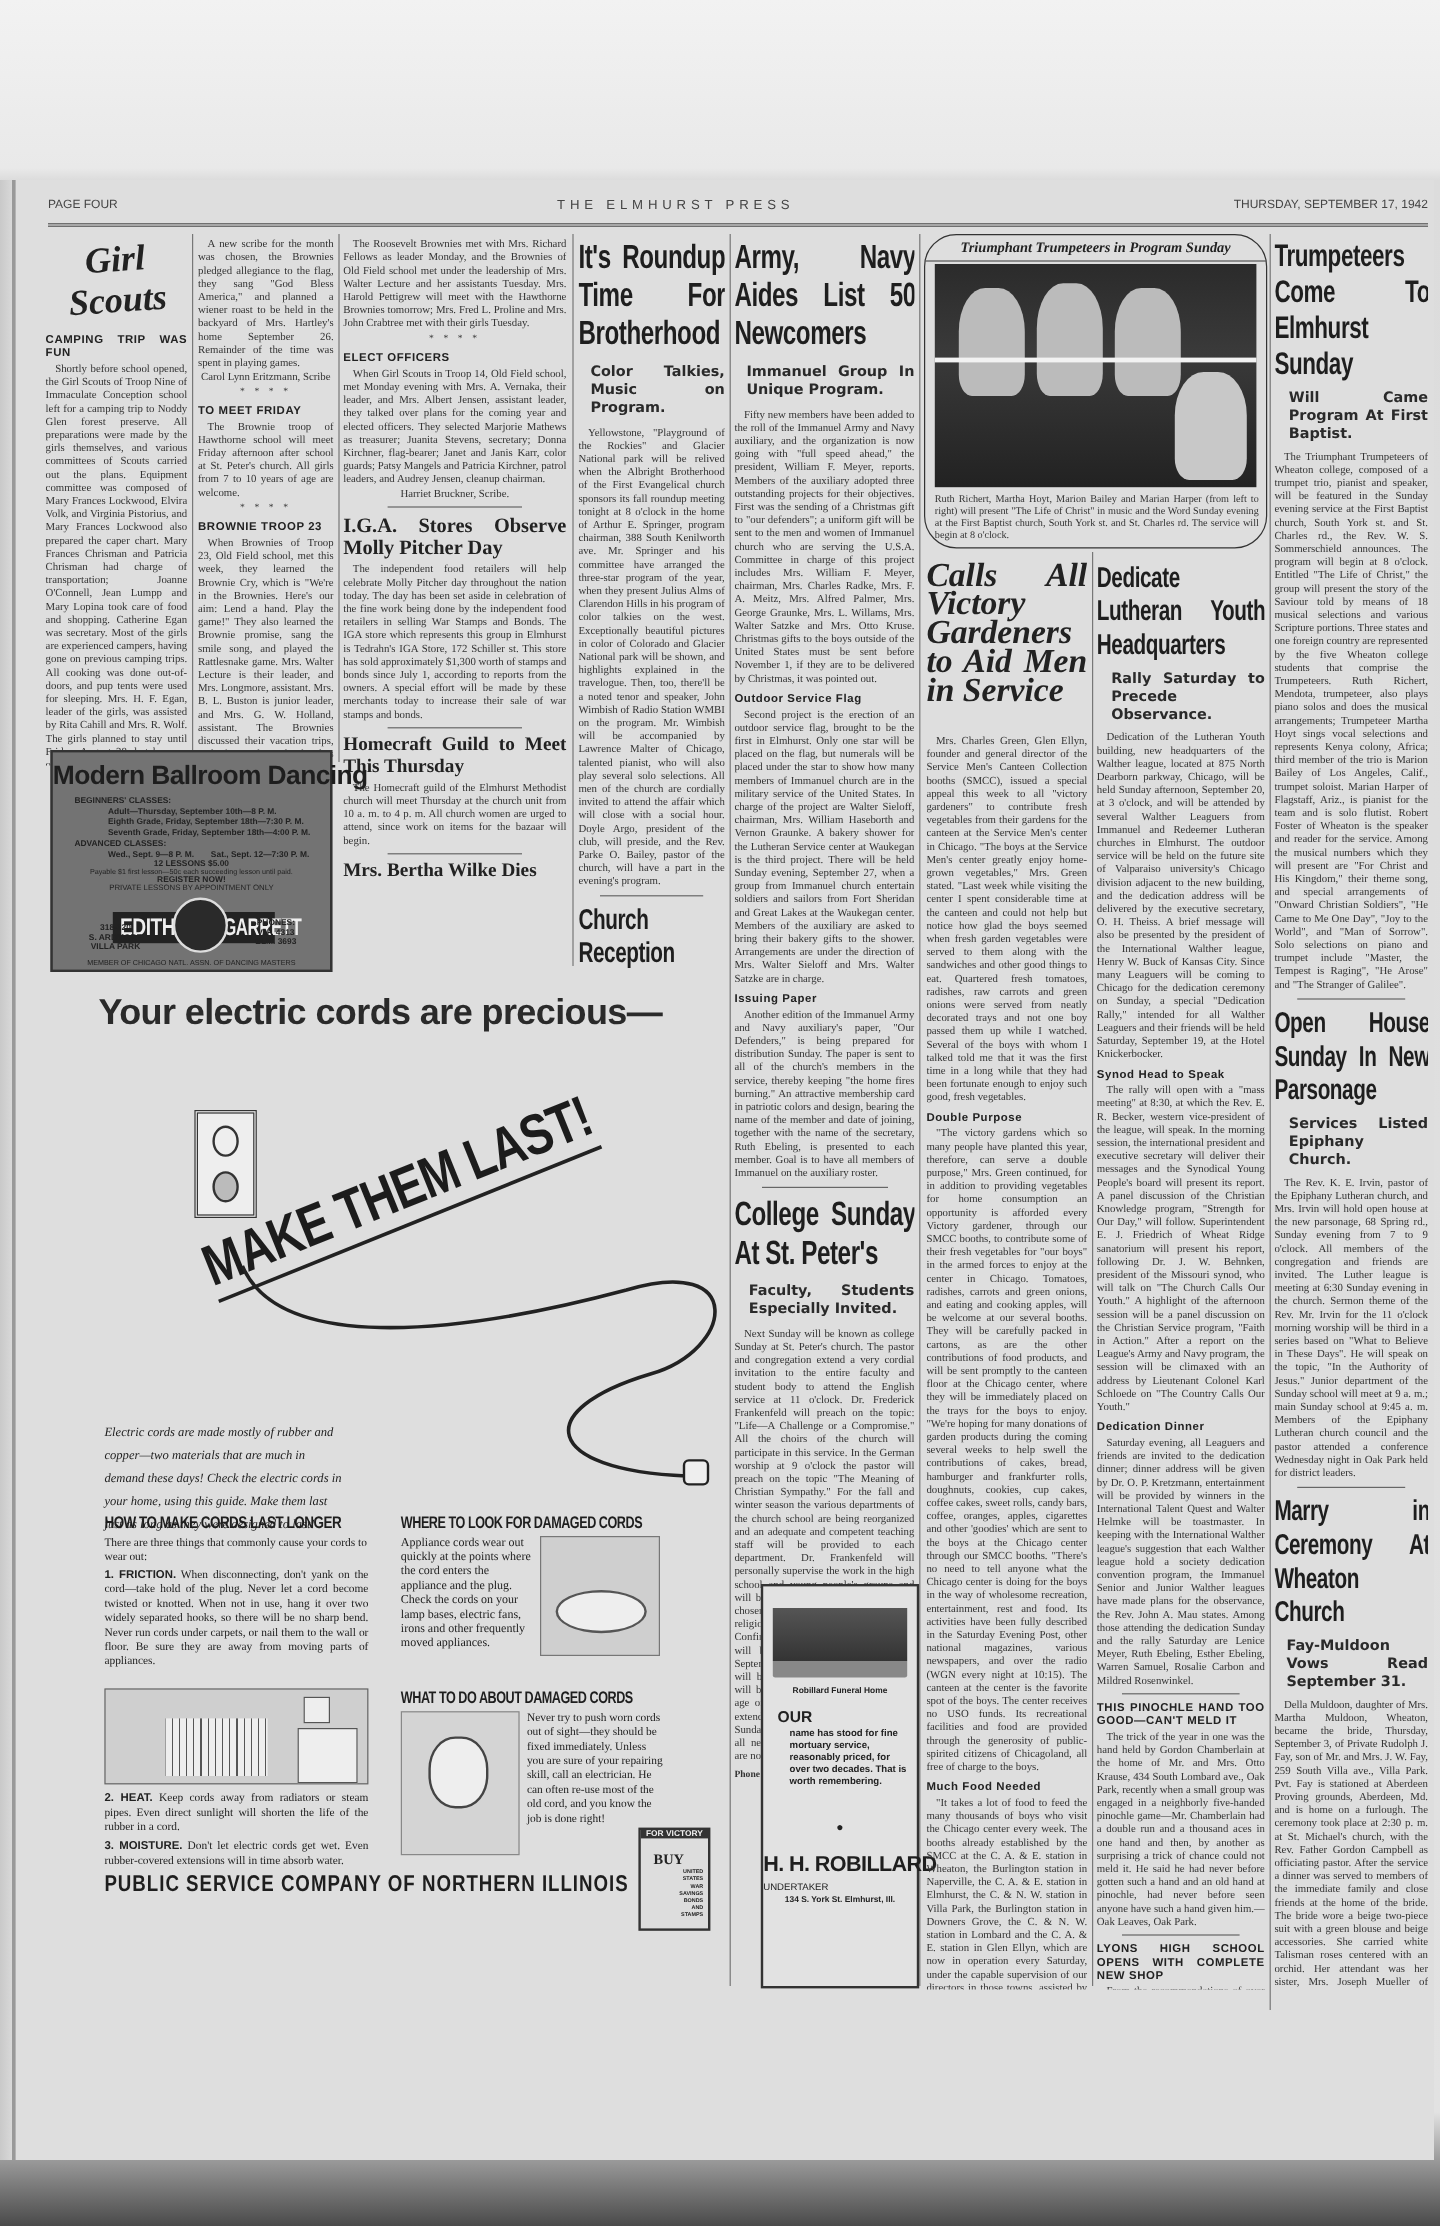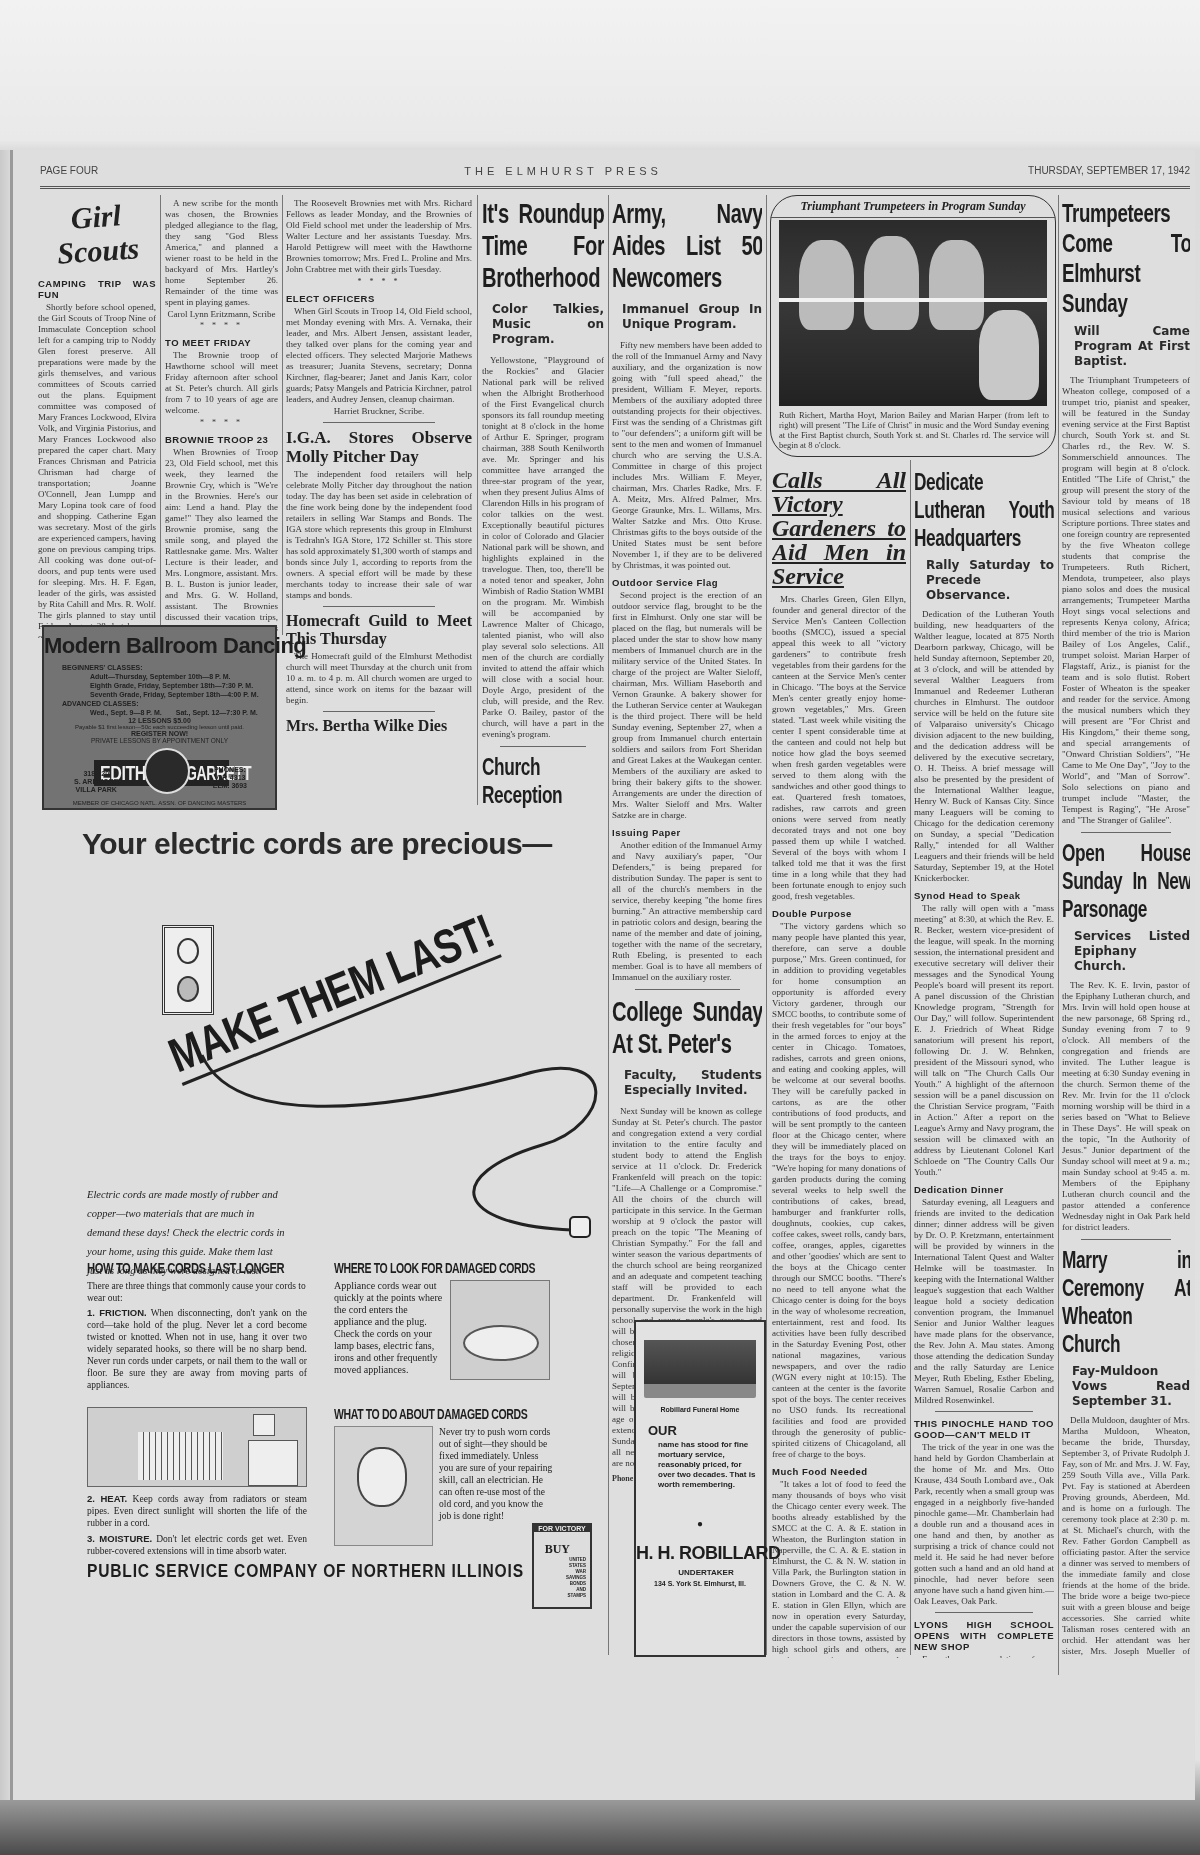--- a/index.html
+++ b/index.html
@@ -120,38 +120,38 @@
   <div style="font-weight:bold;font-size:8px;margin:4px 0;">Phone news to Elmhurst 800.</div>
 </div>
 
 <div class="box" style="left:634px;top:1320px;width:132px;height:337px;background:#e2e2e2;">
   <div style="margin:8px;height:68px;background:linear-gradient(180deg,#e2e2e2 0,#e2e2e2 15%,#555 15%,#333 80%,#888 80%);border-radius:2px;"></div>
   <div class="ad-text" style="font-size:7px;font-weight:bold;text-align:center;">Robillard Funeral Home</div>
   <div class="ad-text" style="font-size:13px;font-weight:bold;margin:10px 0 0 12px;">OUR</div>
   <div class="ad-text" style="font-size:8px;font-weight:bold;line-height:10px;margin:2px 8px 0 22px;">name has stood for fine mortuary service, reasonably priced, for over two decades. That is worth remembering.</div>
   <div style="text-align:center;margin-top:28px;font-size:10px;">●</div>
   <div class="hl-cond" style="font-size:18px;text-align:center;transform:none;margin-top:14px;">H. H. ROBILLARD</div>
-  <div class="ad-text" style="font-size:8px;font-weight:bold;text-align:center;margin-top:4px;padding-left:12px;">UNDERTAKER</div>
+  <div class="ad-text" style="font-size:8px;font-weight:normal;margin-top:4px;">UNDERTAKER</div>
   <div class="ad-text" style="font-size:7px;font-weight:bold;text-align:center;margin-top:3px;">134 S. York St. Elmhurst, Ill.</div>
 </div>
 
 <div class="box" style="left:770px;top:195px;width:286px;height:262px;border-width:1px;border-radius:27px;">
   <div class="hl-italic" style="font-size:12px;text-align:center;padding:3px;border-bottom:1px solid #555;">Triumphant Trumpeteers in Program Sunday</div>
   <div class="photo" style="left:8px;top:24px;width:268px;height:186px;">
     <div class="fig" style="left:20px;top:20px;width:55px;height:90px;"></div>
     <div class="fig" style="left:85px;top:16px;width:55px;height:94px;"></div>
     <div class="fig" style="left:150px;top:20px;width:55px;height:90px;"></div>
     <div class="fig" style="left:200px;top:90px;width:60px;height:90px;background:#c8c8c8;"></div>
     <div style="position:absolute;left:0;top:78px;width:100%;height:4px;background:#f2f2f2;"></div>
   </div>
   <div class="col" style="left:8px;top:214px;width:270px;height:46px;font-size:8.5px;line-height:10px;">Ruth Richert, Martha Hoyt, Marion Bailey and Marian Harper (from left to right) will present "The Life of Christ" in music and the Word Sunday evening at the First Baptist church, South York st. and St. Charles rd. The service will begin at 8 o'clock.</div>
 </div>
 
 <div class="col" style="left:772px;top:468px;width:134px;height:1190px;">
-  <div class="hl-italic" style="font-size:24px;line-height:24px;margin-bottom:6px;text-decoration:underline;">Calls All Victory Gardeners to Aid Men in Service</div>
+  <div class="hl-italic" style="font-size:28px;line-height:24px;margin-bottom:24px;">Calls All Victory Gardeners to Aid Men in Service</div>
   <p>Mrs. Charles Green, Glen Ellyn, founder and general director of the Service Men's Canteen Collection booths (SMCC), issued a special appeal this week to all "victory gardeners" to contribute fresh vegetables from their gardens for the canteen at the Service Men's center in Chicago. "The boys at the Service Men's center greatly enjoy home-grown vegetables," Mrs. Green stated. "Last week while visiting the center I spent considerable time at the canteen and could not help but notice how glad the boys seemed when fresh garden vegetables were served to them along with the sandwiches and other good things to eat. Quartered fresh tomatoes, radishes, raw carrots and green onions were served from neatly decorated trays and not one boy passed them up while I watched. Several of the boys with whom I talked told me that it was the first time in a long while that they had been fortunate enough to enjoy such good, fresh vegetables.</p>
   <div class="subhead">Double Purpose</div>
   <p>"The victory gardens which so many people have planted this year, therefore, can serve a double purpose," Mrs. Green continued, for in addition to providing vegetables for home consumption an opportunity is afforded every Victory gardener, through our SMCC booths, to contribute some of their fresh vegetables for "our boys" in the armed forces to enjoy at the center in Chicago. Tomatoes, radishes, carrots and green onions, and eating and cooking apples, will be welcome at our several booths. They will be carefully packed in cartons, as are the other contributions of food products, and will be sent promptly to the canteen floor at the Chicago center, where they will be immediately placed on the trays for the boys to enjoy. "We're hoping for many donations of garden products during the coming several weeks to help swell the contributions of cakes, bread, hamburger and frankfurter rolls, doughnuts, cookies, cup cakes, coffee cakes, sweet rolls, candy bars, coffee, oranges, apples, cigarettes and other 'goodies' which are sent to the boys at the Chicago center through our SMCC booths. "There's no need to tell anyone what the Chicago center is doing for the boys in the way of wholesome recreation, entertainment, rest and food. Its activities have been fully described in the Saturday Evening Post, other national magazines, various newspapers, and over the radio (WGN every night at 10:15). The canteen at the center is the favorite spot of the boys. The center receives no USO funds. Its recreational facilities and food are provided through the generosity of public-spirited citizens of Chicagoland, all free of charge to the boys.</p>
   <div class="subhead">Much Food Needed</div>
   <p>"It takes a lot of food to feed the many thousands of boys who visit the Chicago center every week. The booths already established by the SMCC at the C. A. &amp; E. station in Wheaton, the Burlington station in Naperville, the C. A. &amp; E. station in Elmhurst, the C. &amp; N. W. station in Villa Park, the Burlington station in Downers Grove, the C. &amp; N. W. station in Lombard and the C. A. &amp; E. station in Glen Ellyn, which are now in operation every Saturday, under the capable supervision of our directors in those towns, assisted by high school girls and others, are serving an important morale-building purpose. "All of the cartons containing food products are carefully marked with the name of the community from which they are sent, and the contributions of goodies will be long remembered by those of 'our boys' who are fortunate enough to visit the center in Chicago. We are adding booths at other towns as rapidly as possible so that all those living in this area can conveniently participate in the SMCC program, to the end that the many thousands of boys in our midst, far from their homes and families, will know that we of Chicagoland are constantly thinking of their happiness and welfare," Mrs. Green concluded.</p>
 
 </div>
 
 <div class="col" style="left:914px;top:468px;width:140px;height:1190px;">
   <div class="hl-cond" style="font-size:24px;line-height:28px;width:195px;white-space:normal;">Dedicate Lutheran Youth Headquarters</div>

